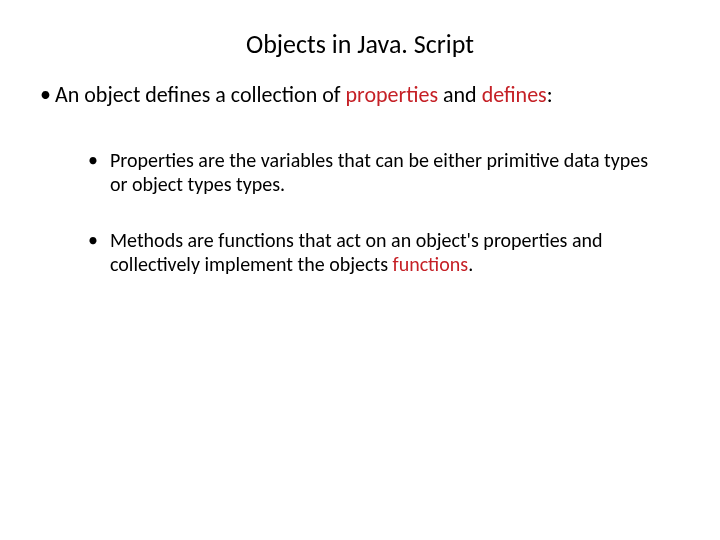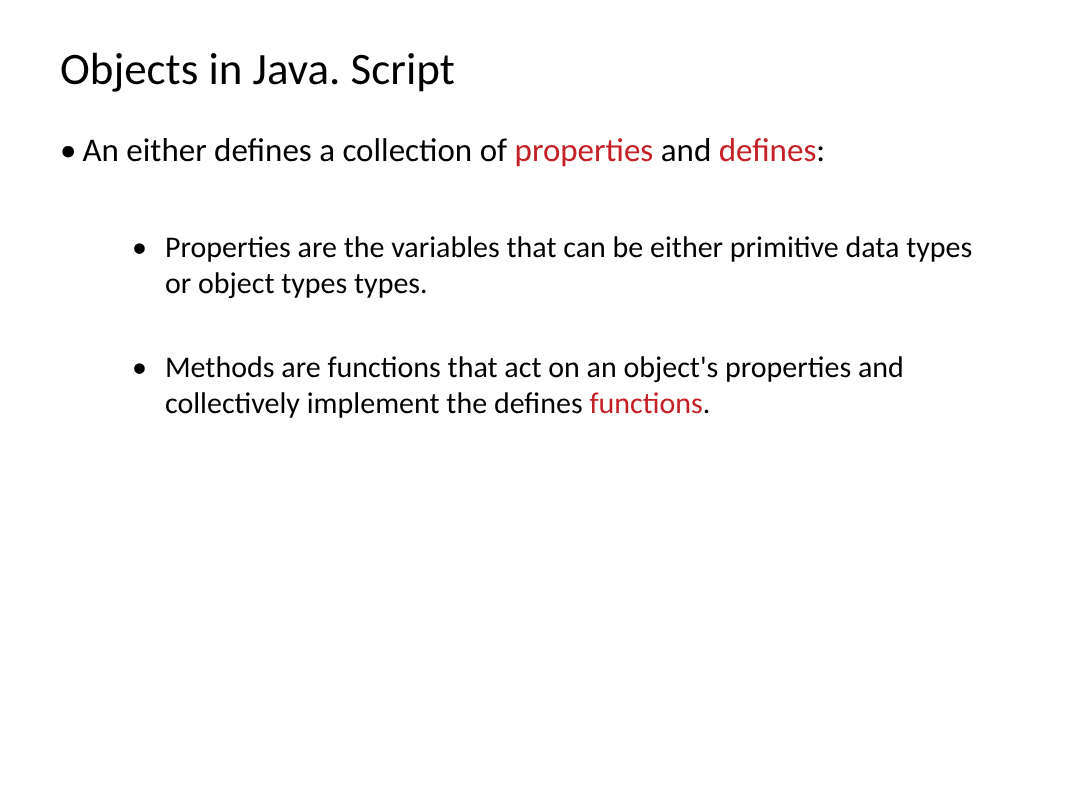--- a/index.html
+++ b/index.html
@@ -5,21 +5,22 @@
     * { margin: 0; padding: 0; box-sizing: border-box; }
     body {
       width: 720px;
       height: 540px;
       background: #ffffff;
       font-family: Calibri, "Segoe UI", Arial, sans-serif;
       color: #000000;
       padding: 20px 40px 20px 40px;
     }
     .title {
-      font-size: 30px;
+      text-align: center;
+      font-size: 26px;
       font-weight: 400;
       margin-top: 8px;
       margin-bottom: 22px;
     }
     .bullet-main {
       display: flex;
       align-items: flex-start;
       font-size: 22px;
       line-height: 1.2;
       margin-bottom: 40px;
@@ -55,31 +56,31 @@
     }
   </style>
 </head>
 <body>
 
 <h1 class="title">Objects in Java. Script</h1>
 
 <div class="bullet-main">
   <span class="dot">•</span>
   <span class="text">
-    <span>An either defines a collection of </span><span class="highlight">properties</span><span> and </span><span class="highlight">defines</span><span>:</span>
+    <span>An object defines a collection of </span><span class="highlight">properties</span><span> and </span><span class="highlight">defines</span><span>:</span>
   </span>
 </div>
 
 <div class="sub-list">
 
   <div class="bullet-sub">
     <span class="dot">•</span>
     <span class="text">Properties are the variables that can be either primitive data types or object types types.</span>
   </div>
 
   <div class="bullet-sub">
     <span class="dot">•</span>
     <span class="text">
-      <span>Methods are functions that act on an object's properties and collectively implement the defines </span><span class="highlight">functions</span><span>.</span>
+      <span>Methods are functions that act on an object's properties and collectively implement the objects </span><span class="highlight">functions</span><span>.</span>
     </span>
   </div>
 
 </div>
 
 </body></html>

